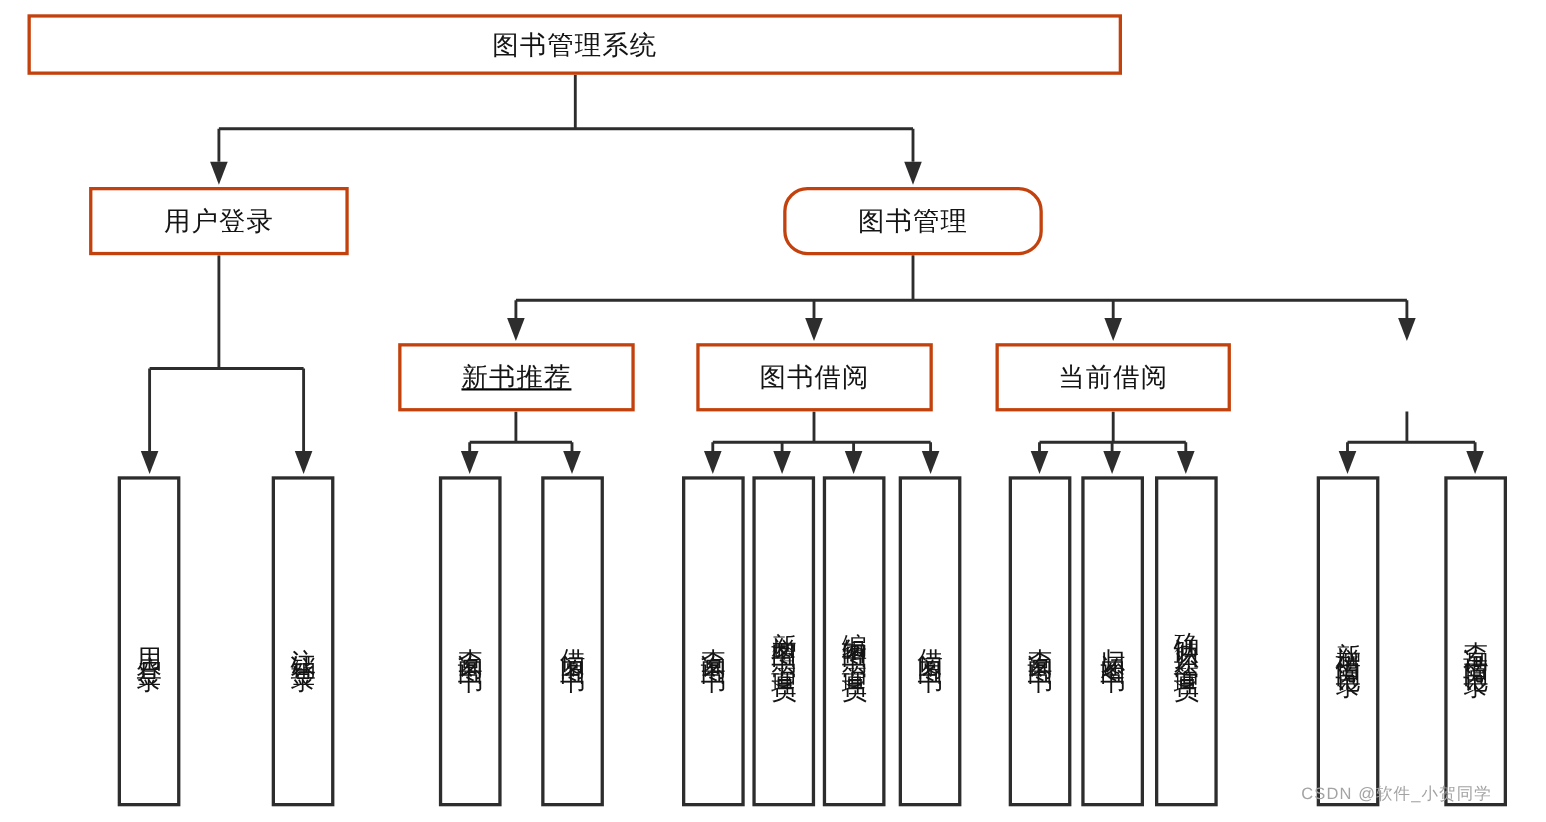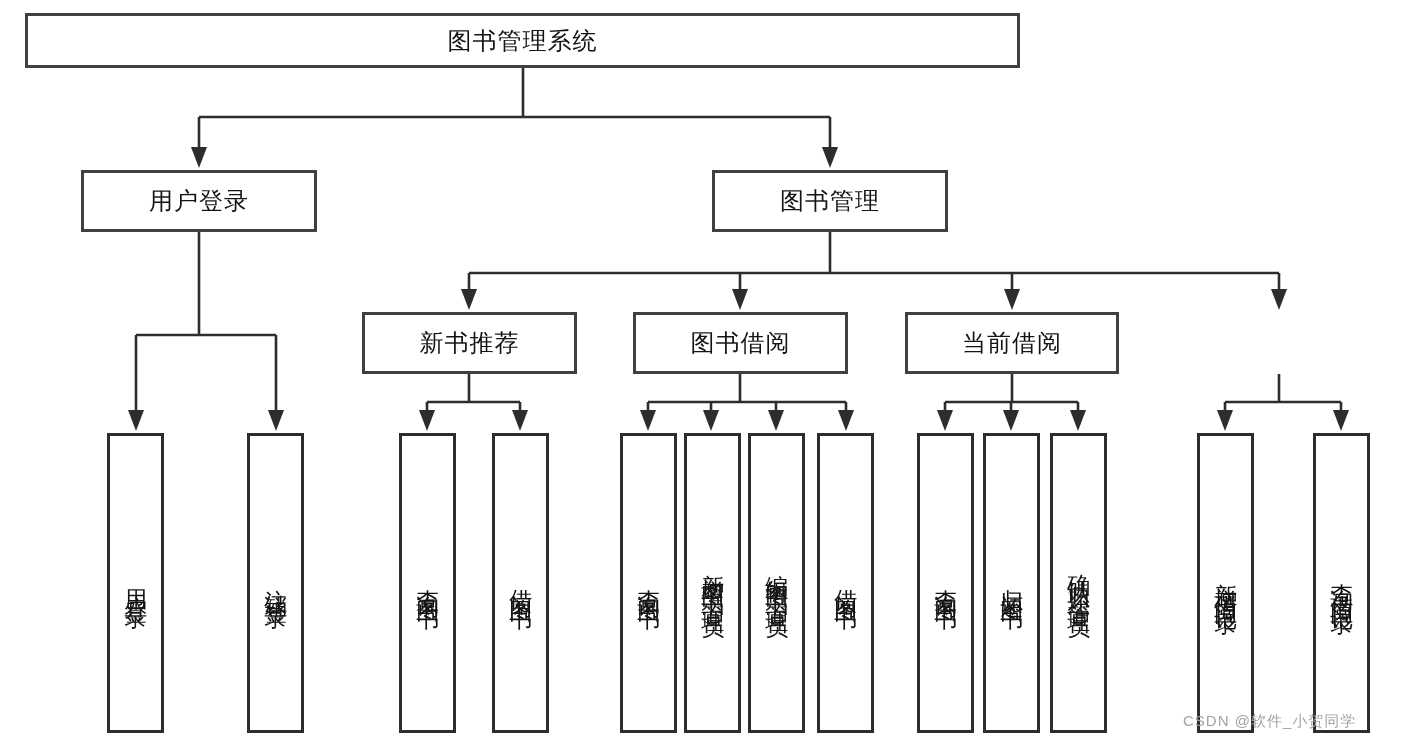--- a/index.html
+++ b/index.html
@@ -13,21 +13,21 @@
   }
   svg.wires{
     position:absolute;
     left:0; top:0;
     z-index:0;
   }
   .hbox{
     position:absolute;
     box-sizing:border-box;
     background:#ffffff;
-    border:3px solid #404040;
+    border:3px solid #c2410c;
     display:flex;
     align-items:center;
     justify-content:center;
     z-index:1;
   }
   .hbox span{
     font-size:24px;
     color:#141414;
     letter-spacing:1px;
     white-space:nowrap;
@@ -98,25 +98,25 @@
       <polygon points="1333,410 1349,410 1341,431" fill="#2d2d2d"></polygon>
     </svg>
 
   <div class="hbox" style="left:25px;top:13px;width:995px;height:55px;">
     <span>图书管理系统</span>
   </div>
 
   <div class="hbox" style="left:81px;top:170px;width:236px;height:62px;">
     <span>用户登录</span>
   </div>
-  <div class="hbox" style="left:712px;top:170px;width:236px;height:62px;">
+  <div class="hbox" style="left:712px;top:170px;width:236px;height:62px;border-radius:22px;">
     <span>图书管理</span>
   </div>
 
-  <div class="hbox" style="left:362px;top:312px;width:215px;height:62px;">
+  <div class="hbox" style="left:362px;top:312px;width:215px;height:62px;text-decoration:underline;">
     <span>新书推荐</span>
   </div>
   <div class="hbox" style="left:633px;top:312px;width:215px;height:62px;">
     <span>图书借阅</span>
   </div>
   <div class="hbox" style="left:905px;top:312px;width:214px;height:62px;">
     <span>当前借阅</span>
   </div>
 
   <div class="vbox" style="left:107px;">

